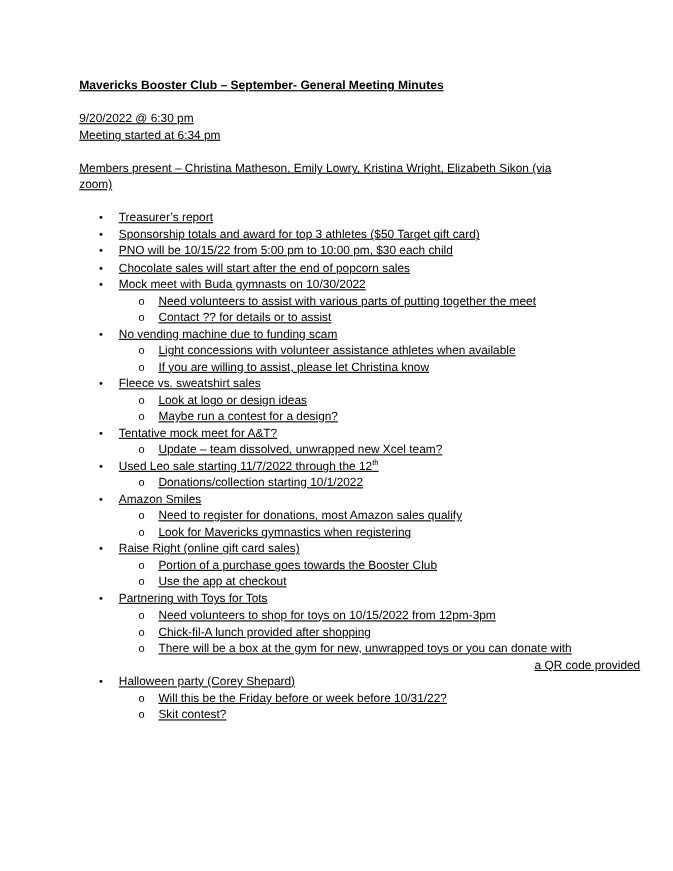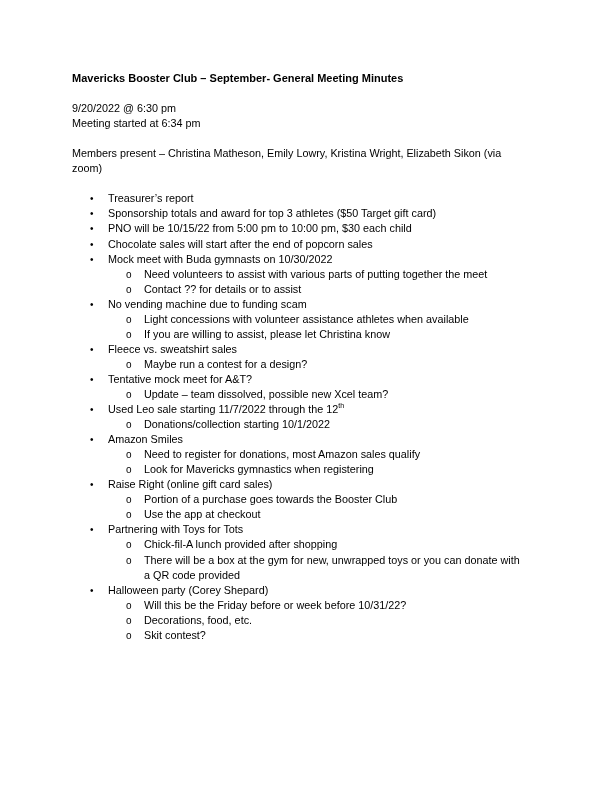--- a/index.html
+++ b/index.html
@@ -12,38 +12,39 @@
     padding: 71px 30px 0 72px;
     font-family: "Liberation Sans", sans-serif;
     color: #000000;
     overflow: hidden;
   }
   .line {
     height: 15.05px;
     line-height: 15.05px;
     font-size: 10.8px;
     white-space: nowrap;
+    text-decoration: underline;
   }
   .title {
     font-weight: 700;
     font-size: 11px;
   }
   .mk1 {
     display: inline-block;
     width: 18px;
     margin-left: 18px;
     font-size: 10px;
   }
   .mk2 {
     display: inline-block;
     width: 18px;
     margin-left: 54px;
     font-size: 10px;
   }
-  .cont2 { padding-left: 72px; }
+  .cont2 { padding-left: 72px; text-align: right; }
   sup {
     font-size: 7px;
     line-height: 0;
     vertical-align: super;
   }
 </style>
 </head>
 <body>
 
 <div class="page">
@@ -66,33 +67,34 @@
   <div class="line"><span class="mk1">•</span><span>Chocolate sales will start after the end of popcorn sales</span></div>
   <div class="line"><span class="mk1">•</span><span>Mock meet with Buda gymnasts on 10/30/2022</span></div>
   <div class="line"><span class="mk2">o</span><span>Need volunteers to assist with various parts of putting together the meet</span></div>
   <div class="line"><span class="mk2">o</span><span>Contact ?? for details or to assist</span></div>
   <div class="line"><span class="mk1">•</span><span>No vending machine due to funding scam</span></div>
   <div class="line"><span class="mk2">o</span><span>Light concessions with volunteer assistance athletes when available</span></div>
   <div class="line"><span class="mk2">o</span><span>If you are willing to assist, please let Christina know</span></div>
 
 
   <div class="line"><span class="mk1">•</span><span>Fleece vs. sweatshirt sales</span></div>
+  <div class="line"><span class="mk2">o</span><span>Look at logo or design ideas</span></div>
   <div class="line"><span class="mk2">o</span><span>Maybe run a contest for a design?</span></div>
   <div class="line"><span class="mk1">•</span><span>Tentative mock meet for A&amp;T?</span></div>
-  <div class="line"><span class="mk2">o</span><span>Update – team dissolved, possible new Xcel team?</span></div>
+  <div class="line"><span class="mk2">o</span><span>Update – team dissolved, unwrapped new Xcel team?</span></div>
   <div class="line"><span class="mk1">•</span><span>Used Leo sale starting 11/7/2022 through the 12</span><sup>th</sup></div>
   <div class="line"><span class="mk2">o</span><span>Donations/collection starting 10/1/2022</span></div>
   <div class="line"><span class="mk1">•</span><span>Amazon Smiles</span></div>
   <div class="line"><span class="mk2">o</span><span>Need to register for donations, most Amazon sales qualify</span></div>
   <div class="line"><span class="mk2">o</span><span>Look for Mavericks gymnastics when registering</span></div>
   <div class="line"><span class="mk1">•</span><span>Raise Right (online gift card sales)</span></div>
   <div class="line"><span class="mk2">o</span><span>Portion of a purchase goes towards the Booster Club</span></div>
   <div class="line"><span class="mk2">o</span><span>Use the app at checkout</span></div>
   <div class="line"><span class="mk1">•</span><span>Partnering with Toys for Tots</span></div>
+  <div class="line"><span class="mk2">o</span><span>Need volunteers to shop for toys on 10/15/2022 from 12pm-3pm</span></div>
   <div class="line"><span class="mk2">o</span><span>Chick-fil-A lunch provided after shopping</span></div>
   <div class="line"><span class="mk2">o</span><span>There will be a box at the gym for new, unwrapped toys or you can donate with</span></div>
   <div class="line cont2"><span>a QR code provided</span></div>
   <div class="line"><span class="mk1">•</span><span>Halloween party (Corey Shepard)</span></div>
   <div class="line"><span class="mk2">o</span><span>Will this be the Friday before or week before 10/31/22?</span></div>
-  <div class="line"><span class="mk2">o</span><span>Decorations, food, etc.</span></div>
   <div class="line"><span class="mk2">o</span><span>Skit contest?</span></div>
 
 </div>
 
 </body></html>

